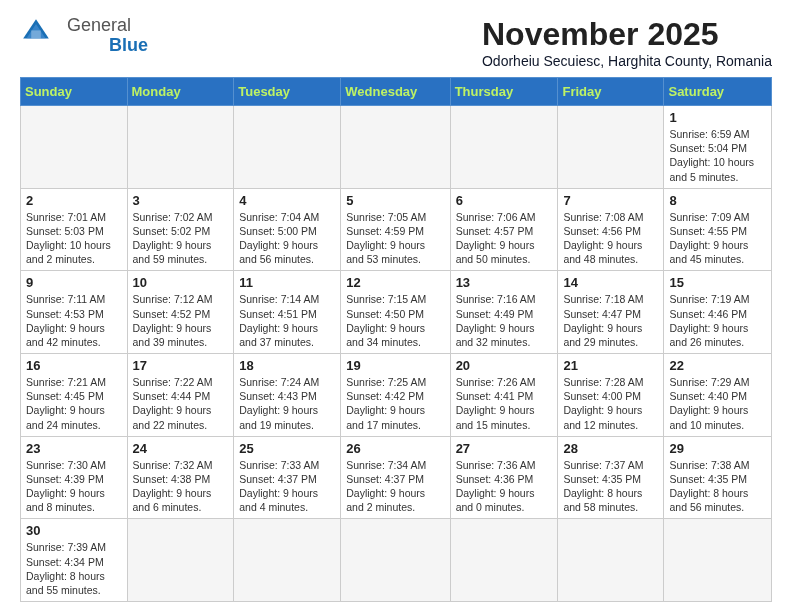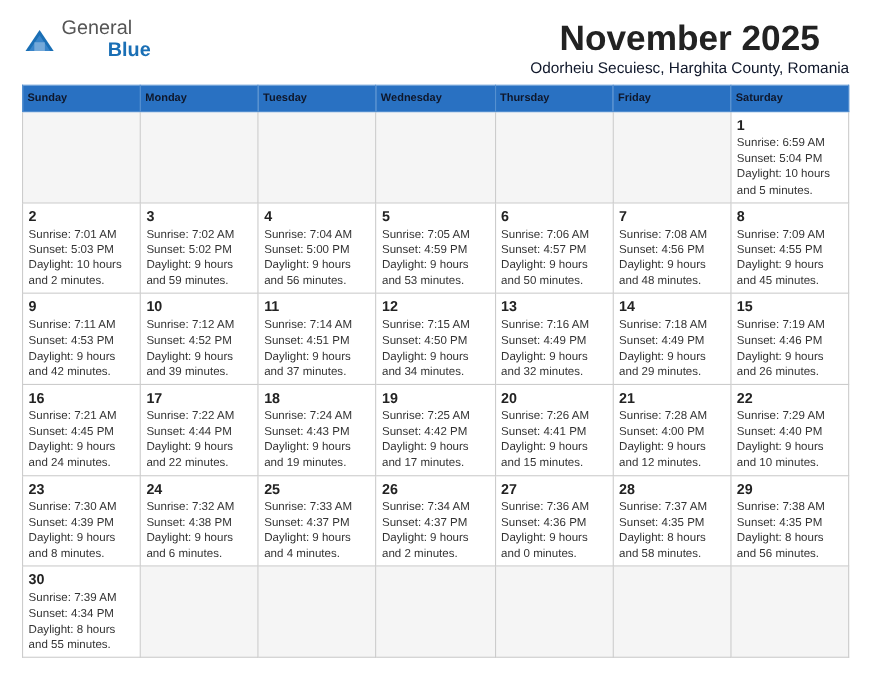--- a/index.html
+++ b/index.html
@@ -14,62 +14,62 @@
       padding: 16px 20px 20px 20px;
     }
     .header {
       display: flex;
       justify-content: space-between;
       align-items: flex-start;
       margin-bottom: 8px;
     }
     .logo {
       display: flex;
-      align-items: flex-end;
-      gap: 4px;
+      align-items: flex-start;
+      gap: 15px;
     }
     .logo-text {
       font-size: 18px;
       font-weight: normal;
       line-height: 1.1;
     }
     .logo-text span.general {
       color: #555;
     }
     .logo-text span.blue {
       color: #1a6fb5;
       font-weight: bold;
       margin-left: 42px;
     }
     .logo-icon {
       width: 32px;
       height: 32px;
     }
     .title-block {
-      text-align: center;
+      text-align: left;
     }
     .title-block h1 {
       font-size: 32px;
       font-weight: bold;
       color: #222;
     }
     .title-block h2 {
       font-size: 14px;
       font-weight: normal;
       color: #0f172a;
     }
     .calendar {
       width: 100%;
       border-collapse: collapse;
       border: 1px solid #ccc;
     }
     .calendar thead tr th {
       background-color: #2971c2;
-      color: #0f172a;
-      font-size: 10px;
+      color: #bef264;
+      font-size: 13px;
       font-weight: bold;
       padding: 6px 4px;
       text-align: left;
       border: 1px solid #5590d0;
     }
     .calendar tbody tr td {
       vertical-align: top;
       border: 1px solid #ccc;
       padding: 4px 5px;
       width: 113px;
@@ -220,21 +220,21 @@
           </td>
           <td>
             <span class="day-num">13</span>
             <div class="day-info">Sunrise: 7:16 AM
 Sunset: 4:49 PM
 Daylight: 9 hours and 32 minutes.</div>
           </td>
           <td>
             <span class="day-num">14</span>
             <div class="day-info">Sunrise: 7:18 AM
-Sunset: 4:49 PM
+Sunset: 4:47 PM
 Daylight: 9 hours and 29 minutes.</div>
           </td>
           <td>
             <span class="day-num">15</span>
             <div class="day-info">Sunrise: 7:19 AM
 Sunset: 4:46 PM
 Daylight: 9 hours and 26 minutes.</div>
           </td>
         </tr>
         <tr>

